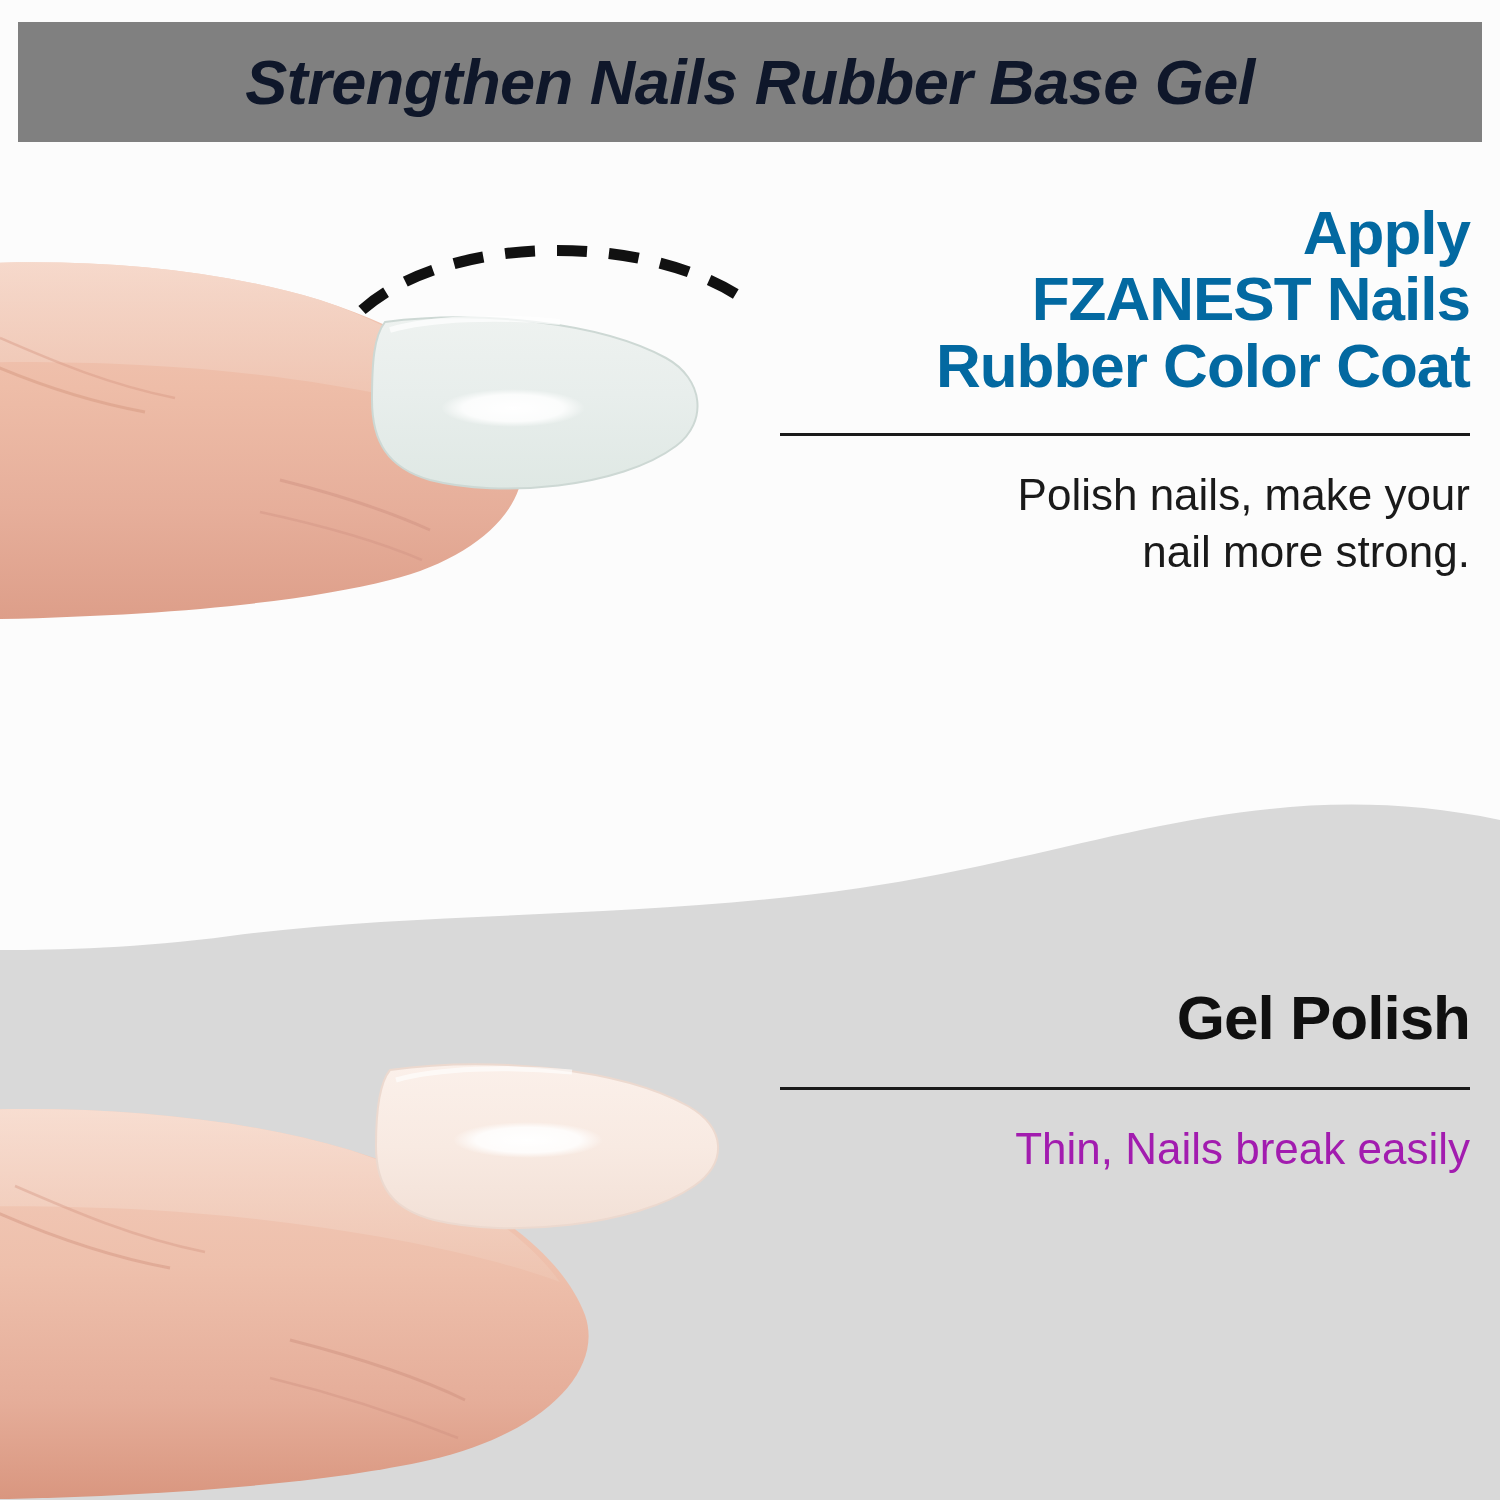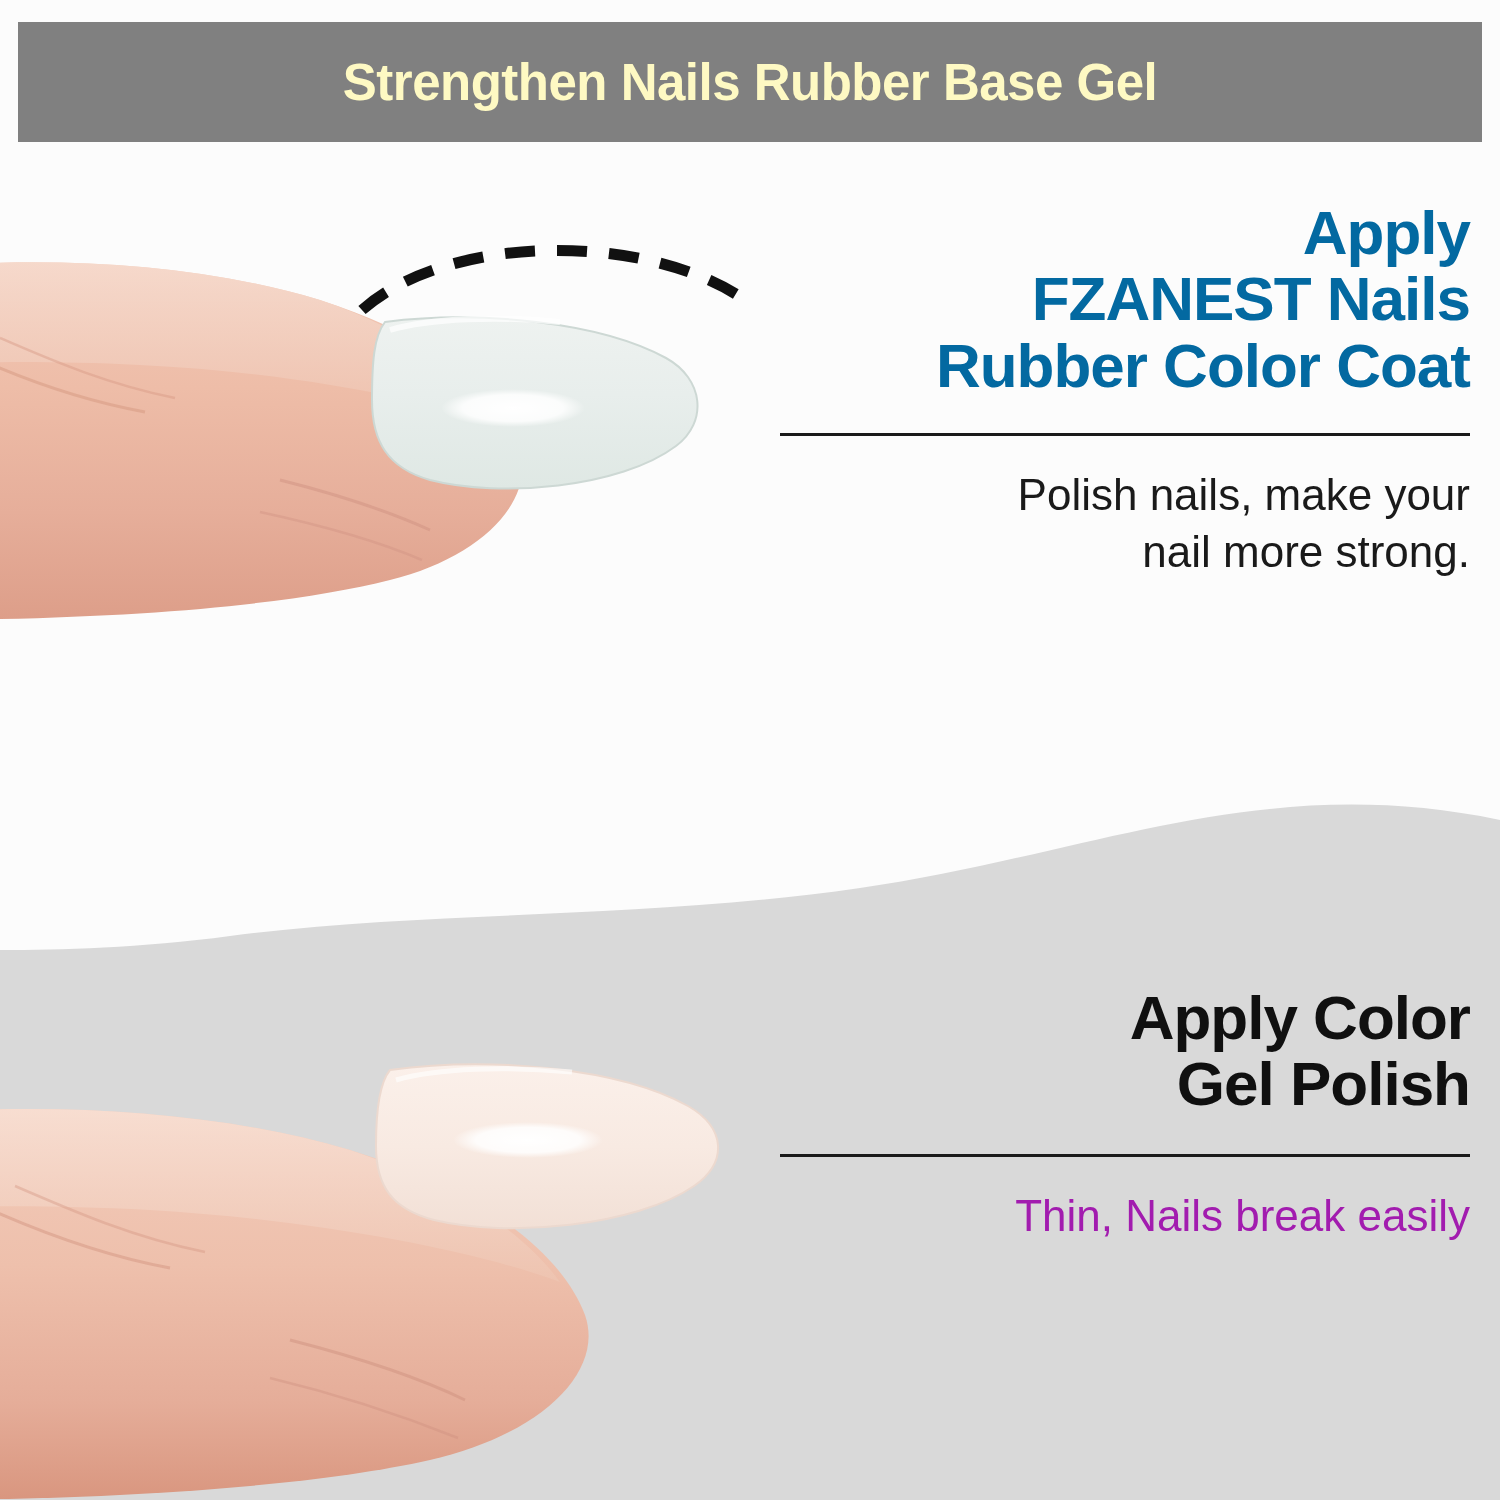--- a/index.html
+++ b/index.html
@@ -27,26 +27,27 @@
     left: 18px;
     top: 22px;
     width: 1464px;
     height: 120px;
     background: #808080;
     display: flex;
     align-items: center;
     justify-content: center;
   }
   .header-title {
-    color: #fef9c3;
-    font-size: 51px;
+    color: #0f172a;
+    font-size: 63px;
     font-weight: bold;
     letter-spacing: -0.5px;
     white-space: nowrap;
     line-height: 1;
+    font-style: italic;
   }
 
   
   .lower-panel {
     position: absolute;
     left: 0;
     top: 770px;
     width: 1500px;
     height: 730px;
     background: #d9d9d9;
@@ -241,21 +242,20 @@
     <path d="M330,330 C400,348 460,368 505,390" stroke="#cc8f7d" stroke-width="3" fill="none" opacity="0.45"></path>
     <path d="M310,368 C385,386 448,408 498,428" stroke="#cc8f7d" stroke-width="2.5" fill="none" opacity="0.38"></path>
 
     <path d="M430,60 C530,46 660,58 728,96 C766,118 768,152 734,176 C676,216 548,228 474,210 C432,199 416,176 416,136 C416,98 420,72 430,60 Z" fill="url(#nail2)" stroke="#ecd9cf" stroke-width="2"></path>
     <ellipse cx="568" cy="130" rx="75" ry="18" fill="url(#shine2)"></ellipse>
     <path d="M436,70 C478,58 548,56 612,62" stroke="#ffffff" stroke-width="5" fill="none" opacity="0.6"></path>
   </svg>
 
   <div class="block2">
     <div class="headline2">
-      <div>Apply Color</div>
       <div>Gel Polish</div>
     </div>
     <div class="rule2"></div>
     <div class="subtext2">
       <div>Thin, Nails break easily</div>
     </div>
   </div>
 
 </div>
 

